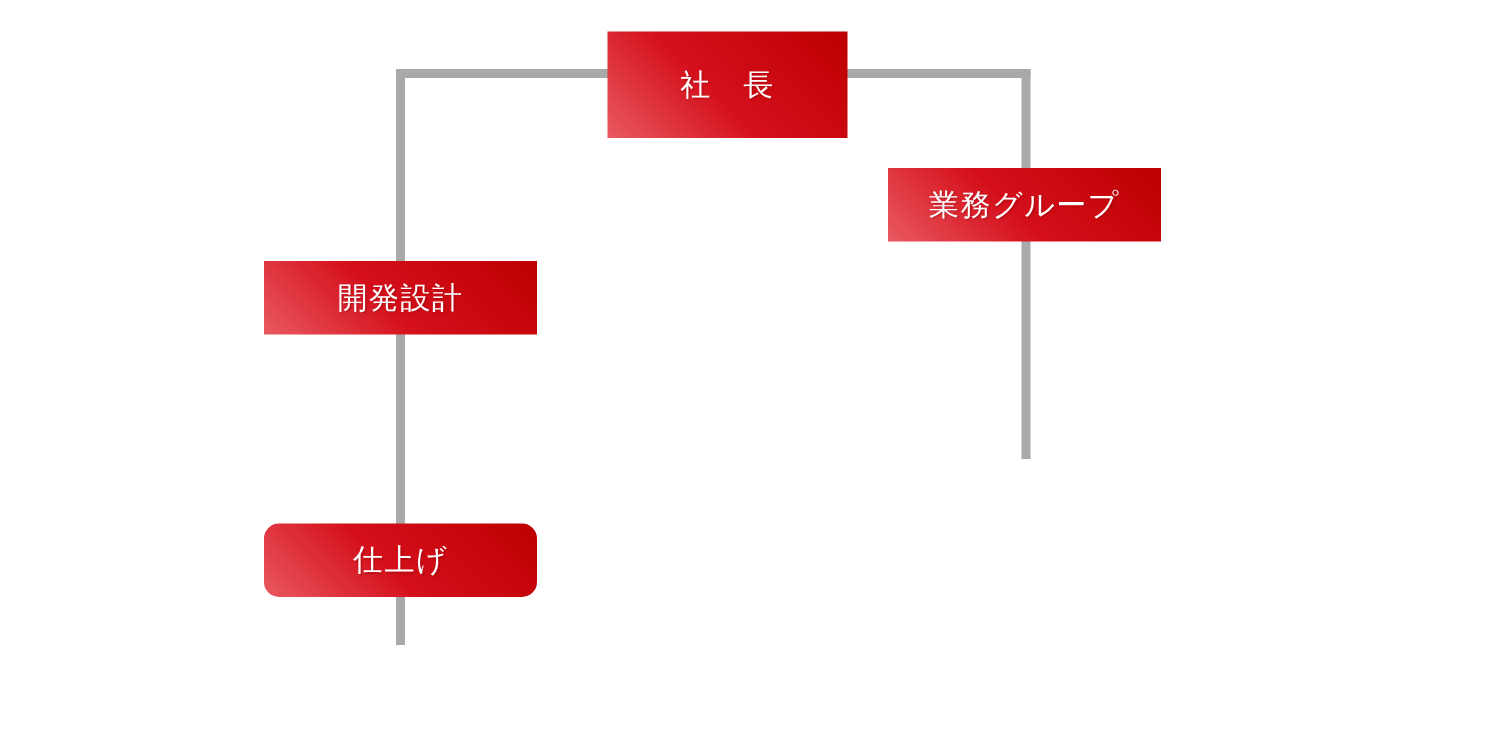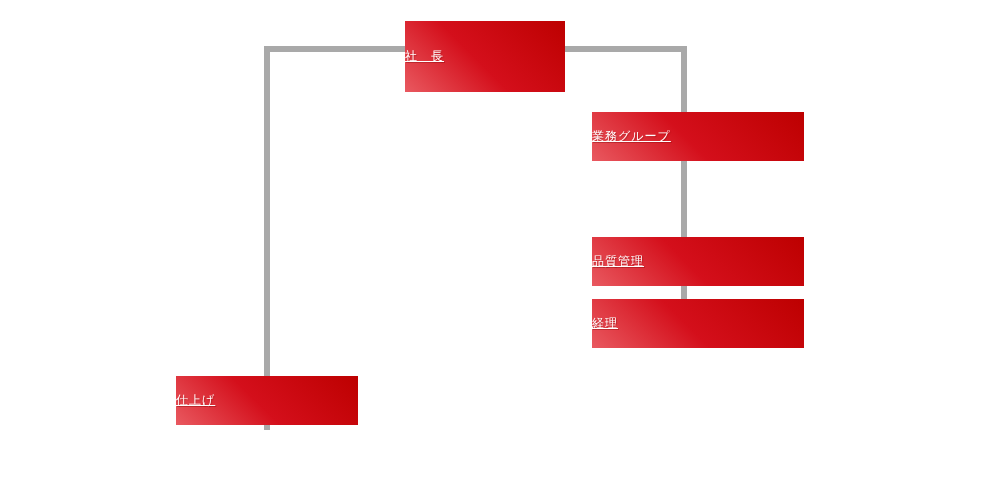--- a/index.html
+++ b/index.html
@@ -14,39 +14,38 @@
   .connector {
     position: absolute;
     background: var(--connector, #a9a9a9);
     z-index: 1;
   }
   .node {
     position: absolute;
     z-index: 2;
     display: flex;
     align-items: center;
-    justify-content: flex-start;
+    justify-content: center;
     color: var(--text, #ffffff);
-    font-size: 12px;
+    font-size: 20px;
     letter-spacing: 1px;
     text-shadow: 1px 1px 1px rgba(120,0,0,0.35);
     background: linear-gradient(225deg,
       var(--box-dark, #bd0000) 0%,
       var(--box-mid, #d40f1b) 55%,
       var(--box-light, #e95960) 100%);
-    text-decoration: underline;
   }
   
   .node-root   { left: 405px; top: 21px;  width: 160px; height: 71px; }
   
   .col-left    { left: 176px; width: 182px; height: 49px; }
   .l0 { top: 112px; } .l1 { top: 174px; } .l2 { top: 237px; }
-  .l3 { top: 299px; } .l4 { top: 376px; } .l5 { top: 424px; }
+  .l3 { top: 299px; } .l4 { top: 349px; border-radius: 10px; } .l5 { top: 424px; }
   
-  .col-right   { left: 592px; width: 212px; height: 49px; }
+  .col-right   { left: 592px; width: 182px; height: 49px; }
   .r0 { top: 112px; } .r1 { top: 174px; } .r2 { top: 237px; } .r3 { top: 299px; }
   
   .h-left  { left: 264px; top: 46px; width: 145px; height: 6px; }
   .h-right { left: 560px; top: 46px; width: 127px; height: 6px; }
   .v-left  { left: 264px; top: 46px; width: 6px;  height: 384px; }
   .v-right { left: 681px; top: 46px; width: 6px;  height: 260px; }
 </style>
 </head>
 <body>
 
@@ -54,27 +53,24 @@
 
   <div class="connector h-left"></div>
   <div class="connector h-right"></div>
   <div class="connector v-left"></div>
   <div class="connector v-right"></div>
 
   <div class="node node-root">
     <span>社　長</span>
   </div>
 
+  <div class="node col-left l1">
+    <span>開発設計</span>
+  </div>
   <div class="node col-left l4">
     <span>仕上げ</span>
   </div>
 
   <div class="node col-right r0">
     <span>業務グループ</span>
   </div>
-  <div class="node col-right r2">
-    <span>品質管理</span>
-  </div>
-  <div class="node col-right r3">
-    <span>経理</span>
-  </div>
 
 </div>
 
 </body></html>

